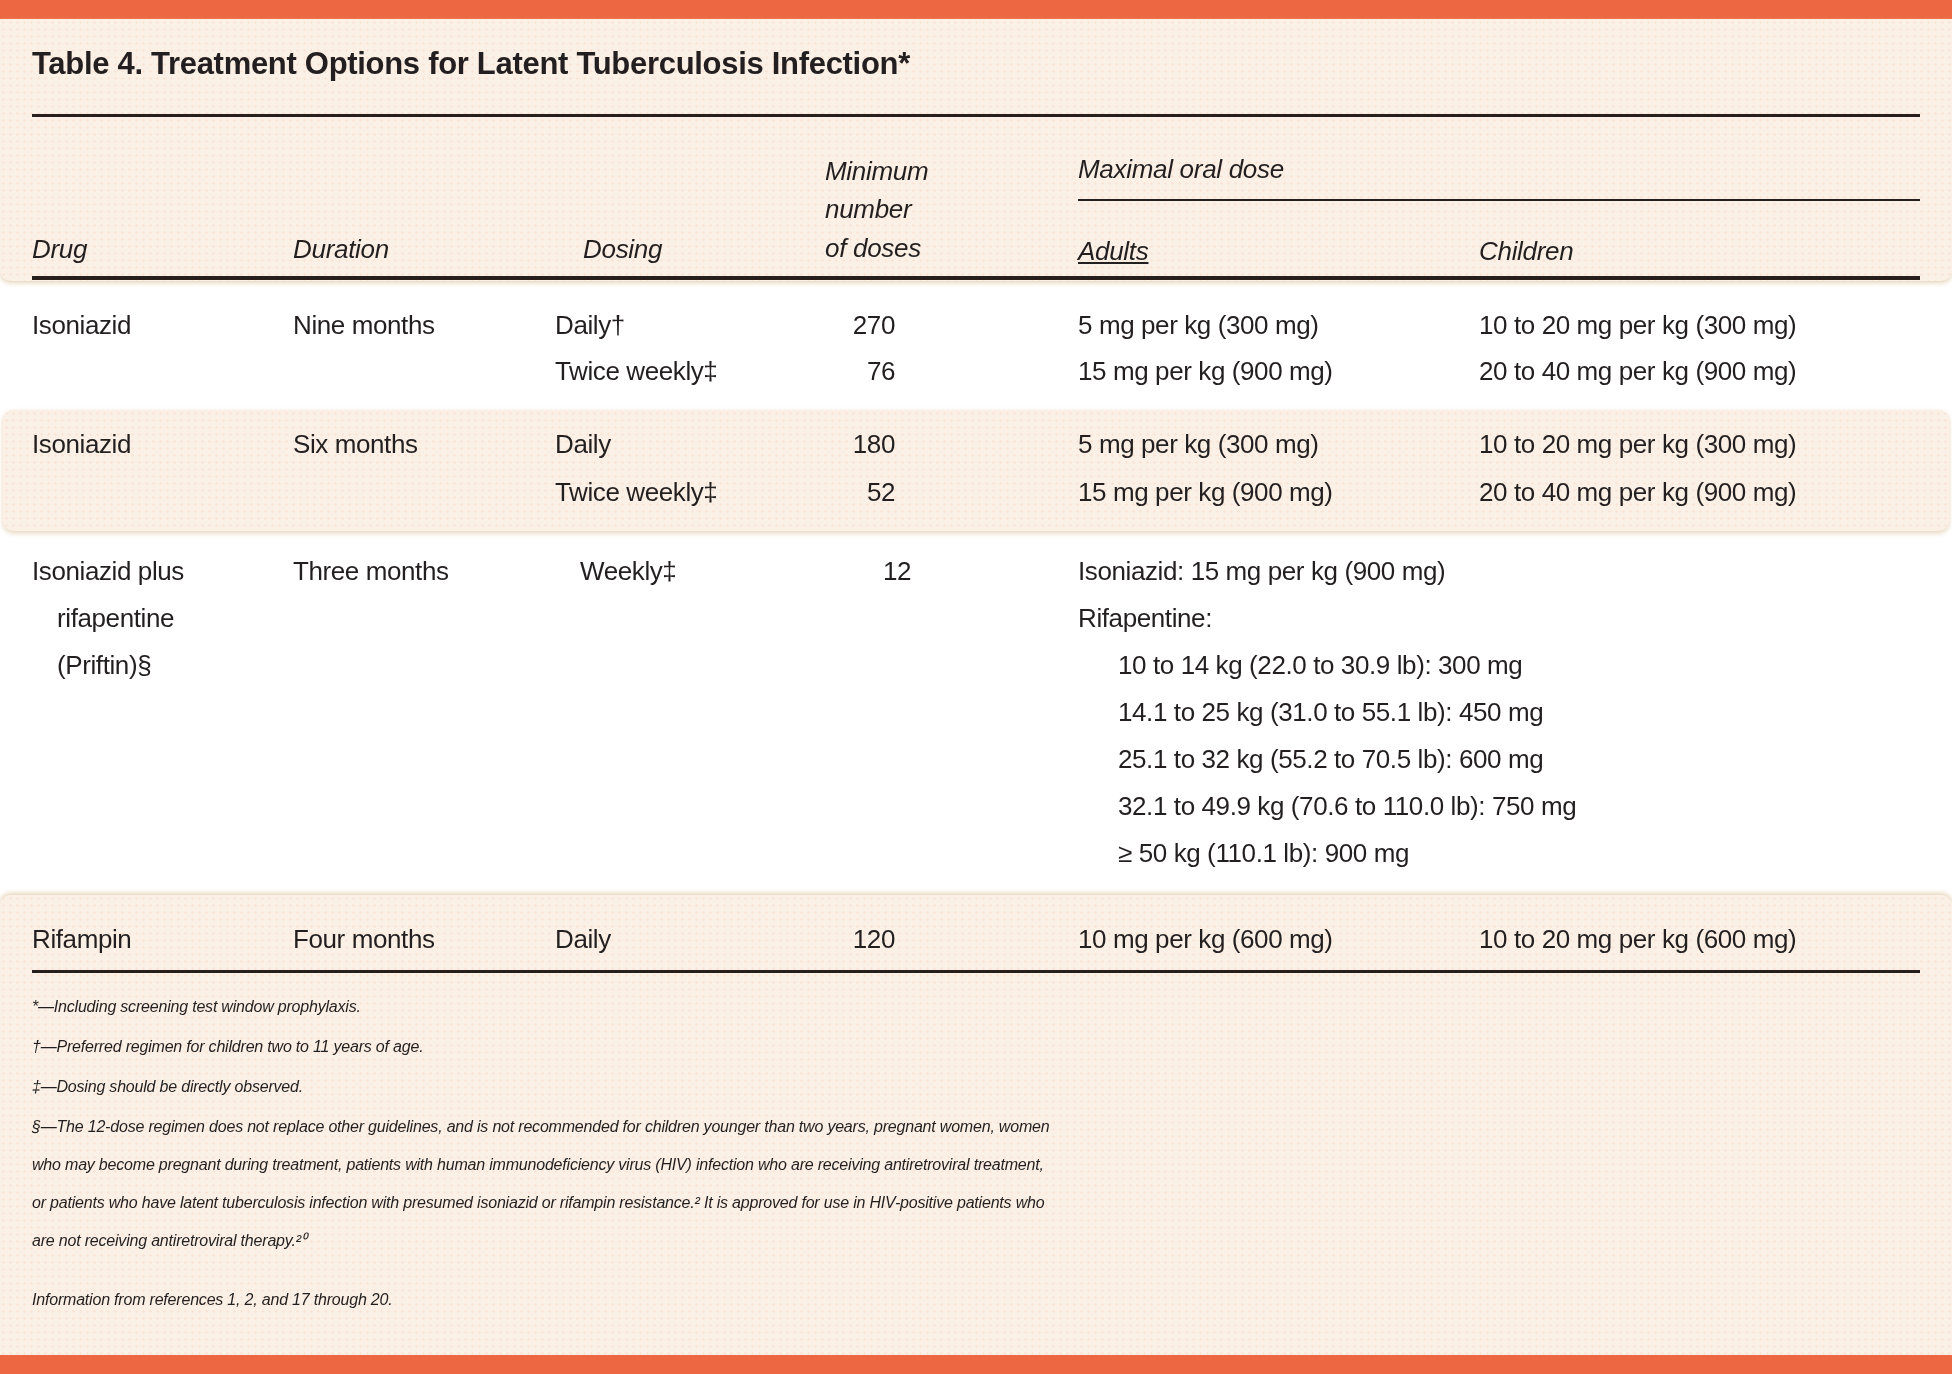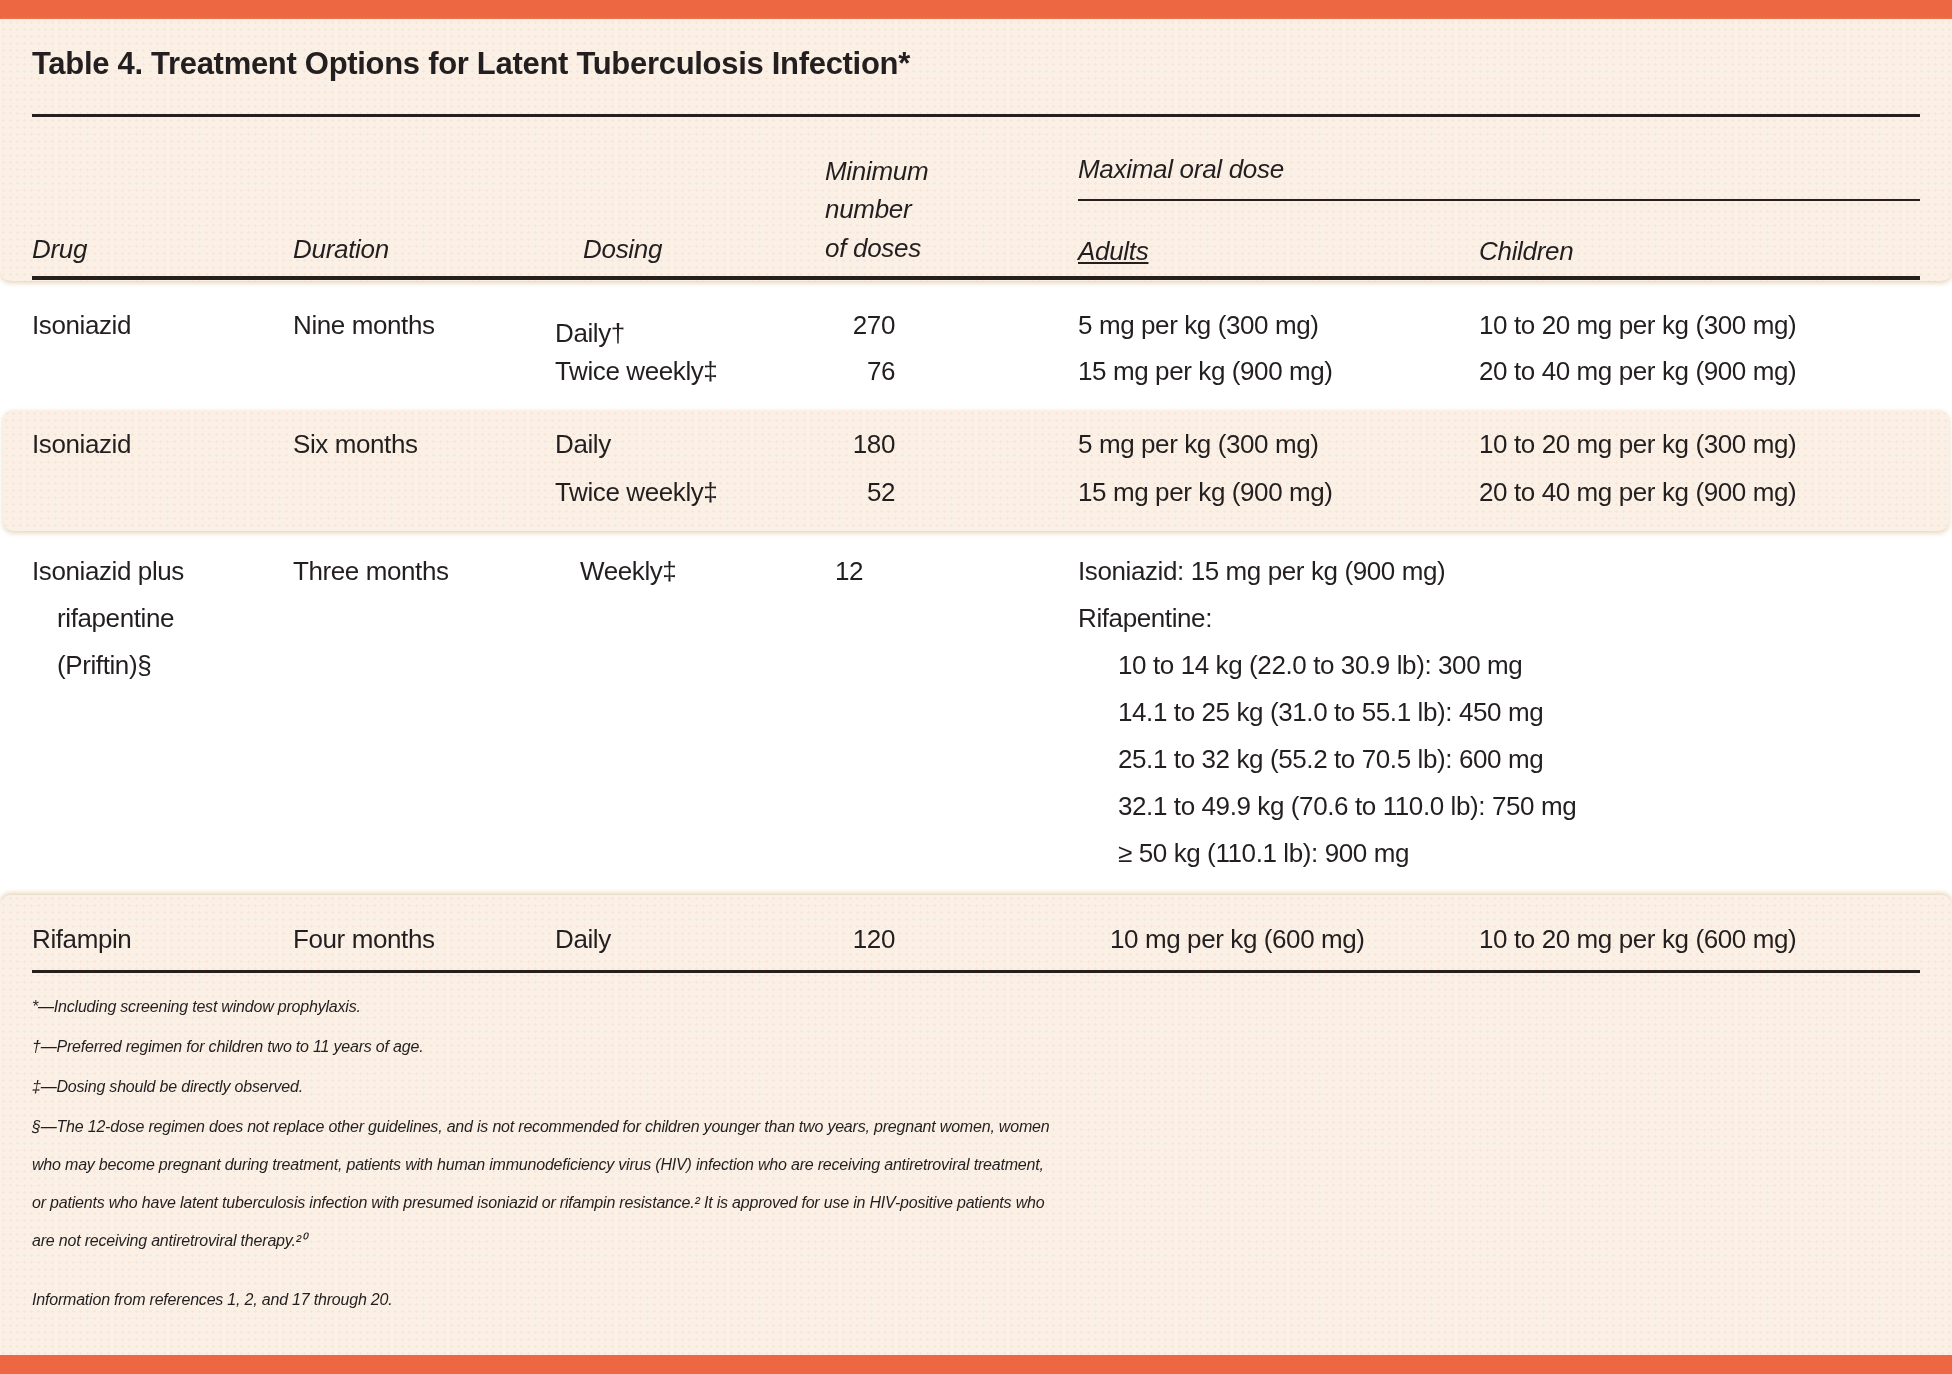--- a/index.html
+++ b/index.html
@@ -57,21 +57,21 @@
   <div class="hd" style="left:825px;top:235px;">of doses</div>
   <div class="hd" style="left:1078px;top:156px;">Maximal oral dose</div>
   <div class="hd" style="left:32px;top:236px;">Drug</div>
   <div class="hd" style="left:293px;top:236px;">Duration</div>
   <div class="hd" style="left:555px;top:236px;margin-left:28px;">Dosing</div>
   <div class="hd" style="left:1078px;top:238px;text-decoration:underline;">Adults</div>
   <div class="hd" style="left:1479px;top:238px;">Children</div>
 
   <div class="ln" style="left:32px;top:312px;">Isoniazid</div>
   <div class="ln" style="left:293px;top:312px;">Nine months</div>
-  <div class="ln" style="left:555px;top:320px;text-align:right;">Daily†</div>
+  <div class="ln" style="left:555px;top:312px;text-align:right;">Daily†</div>
   <div class="ln num" style="left:780px;top:312px;">270</div>
   <div class="ln" style="left:1078px;top:312px;">5 mg per kg (300 mg)</div>
   <div class="ln" style="left:1479px;top:312px;">10 to 20 mg per kg (300 mg)</div>
   <div class="ln" style="left:555px;top:358px;">Twice weekly‡</div>
   <div class="ln num" style="left:780px;top:358px;">76</div>
   <div class="ln" style="left:1078px;top:358px;">15 mg per kg (900 mg)</div>
   <div class="ln" style="left:1479px;top:358px;">20 to 40 mg per kg (900 mg)</div>
 
   <div class="ln" style="left:32px;top:431px;">Isoniazid</div>
   <div class="ln" style="left:293px;top:431px;">Six months</div>
@@ -82,34 +82,34 @@
   <div class="ln" style="left:555px;top:479px;">Twice weekly‡</div>
   <div class="ln num" style="left:780px;top:479px;">52</div>
   <div class="ln" style="left:1078px;top:479px;">15 mg per kg (900 mg)</div>
   <div class="ln" style="left:1479px;top:479px;">20 to 40 mg per kg (900 mg)</div>
 
   <div class="ln" style="left:32px;top:558px;">Isoniazid plus</div>
   <div class="ln" style="left:57px;top:605px;">rifapentine</div>
   <div class="ln" style="left:57px;top:652px;">(Priftin)§</div>
   <div class="ln" style="left:293px;top:558px;">Three months</div>
   <div class="ln" style="left:580px;top:558px;">Weekly‡</div>
-  <div class="ln num" style="left:748px;top:558px;">12</div>
+  <div class="ln num" style="left:796px;top:558px;">12</div>
   <div class="ln" style="left:1078px;top:558px;">Isoniazid: 15 mg per kg (900 mg)</div>
   <div class="ln" style="left:1078px;top:605px;">Rifapentine:</div>
   <div class="ln" style="left:1118px;top:652px;">10 to 14 kg (22.0 to 30.9 lb): 300 mg</div>
   <div class="ln" style="left:1118px;top:699px;">14.1 to 25 kg (31.0 to 55.1 lb): 450 mg</div>
   <div class="ln" style="left:1118px;top:746px;">25.1 to 32 kg (55.2 to 70.5 lb): 600 mg</div>
   <div class="ln" style="left:1118px;top:793px;">32.1 to 49.9 kg (70.6 to 110.0 lb): 750 mg</div>
   <div class="ln" style="left:1118px;top:840px;">≥ 50 kg (110.1 lb): 900 mg</div>
 
   <div class="ln" style="left:32px;top:926px;">Rifampin</div>
   <div class="ln" style="left:293px;top:926px;">Four months</div>
   <div class="ln" style="left:555px;top:926px;">Daily</div>
   <div class="ln num" style="left:780px;top:926px;">120</div>
-  <div class="ln" style="left:1078px;top:926px;margin-left:32px;">10 mg per kg (600 mg)</div>
+  <div class="ln" style="left:1078px;top:926px;">10 mg per kg (600 mg)</div>
   <div class="ln" style="left:1479px;top:926px;">10 to 20 mg per kg (600 mg)</div>
 
   <div class="fn" style="left:32px;top:999px;">*—Including screening test window prophylaxis.</div>
   <div class="fn" style="left:32px;top:1039px;">†—Preferred regimen for children two to 11 years of age.</div>
   <div class="fn" style="left:32px;top:1079px;">‡—Dosing should be directly observed.</div>
   <div class="fn" style="left:32px;top:1119px;">§—The 12-dose regimen does not replace other guidelines, and is not recommended for children younger than two years, pregnant women, women</div>
   <div class="fn" style="left:32px;top:1195px;">or patients who have latent tuberculosis infection with presumed isoniazid or rifampin resistance.² It is approved for use in HIV-positive patients who</div>
   <div class="fn" style="left:32px;top:1157px;">who may become pregnant during treatment, patients with human immunodeficiency virus (HIV) infection who are receiving antiretroviral treatment,</div>
   <div class="fn" style="left:32px;top:1233px;">are not receiving antiretroviral therapy.²⁰</div>
   <div class="fn" style="left:32px;top:1292px;">Information from references 1, 2, and 17 through 20.</div>

